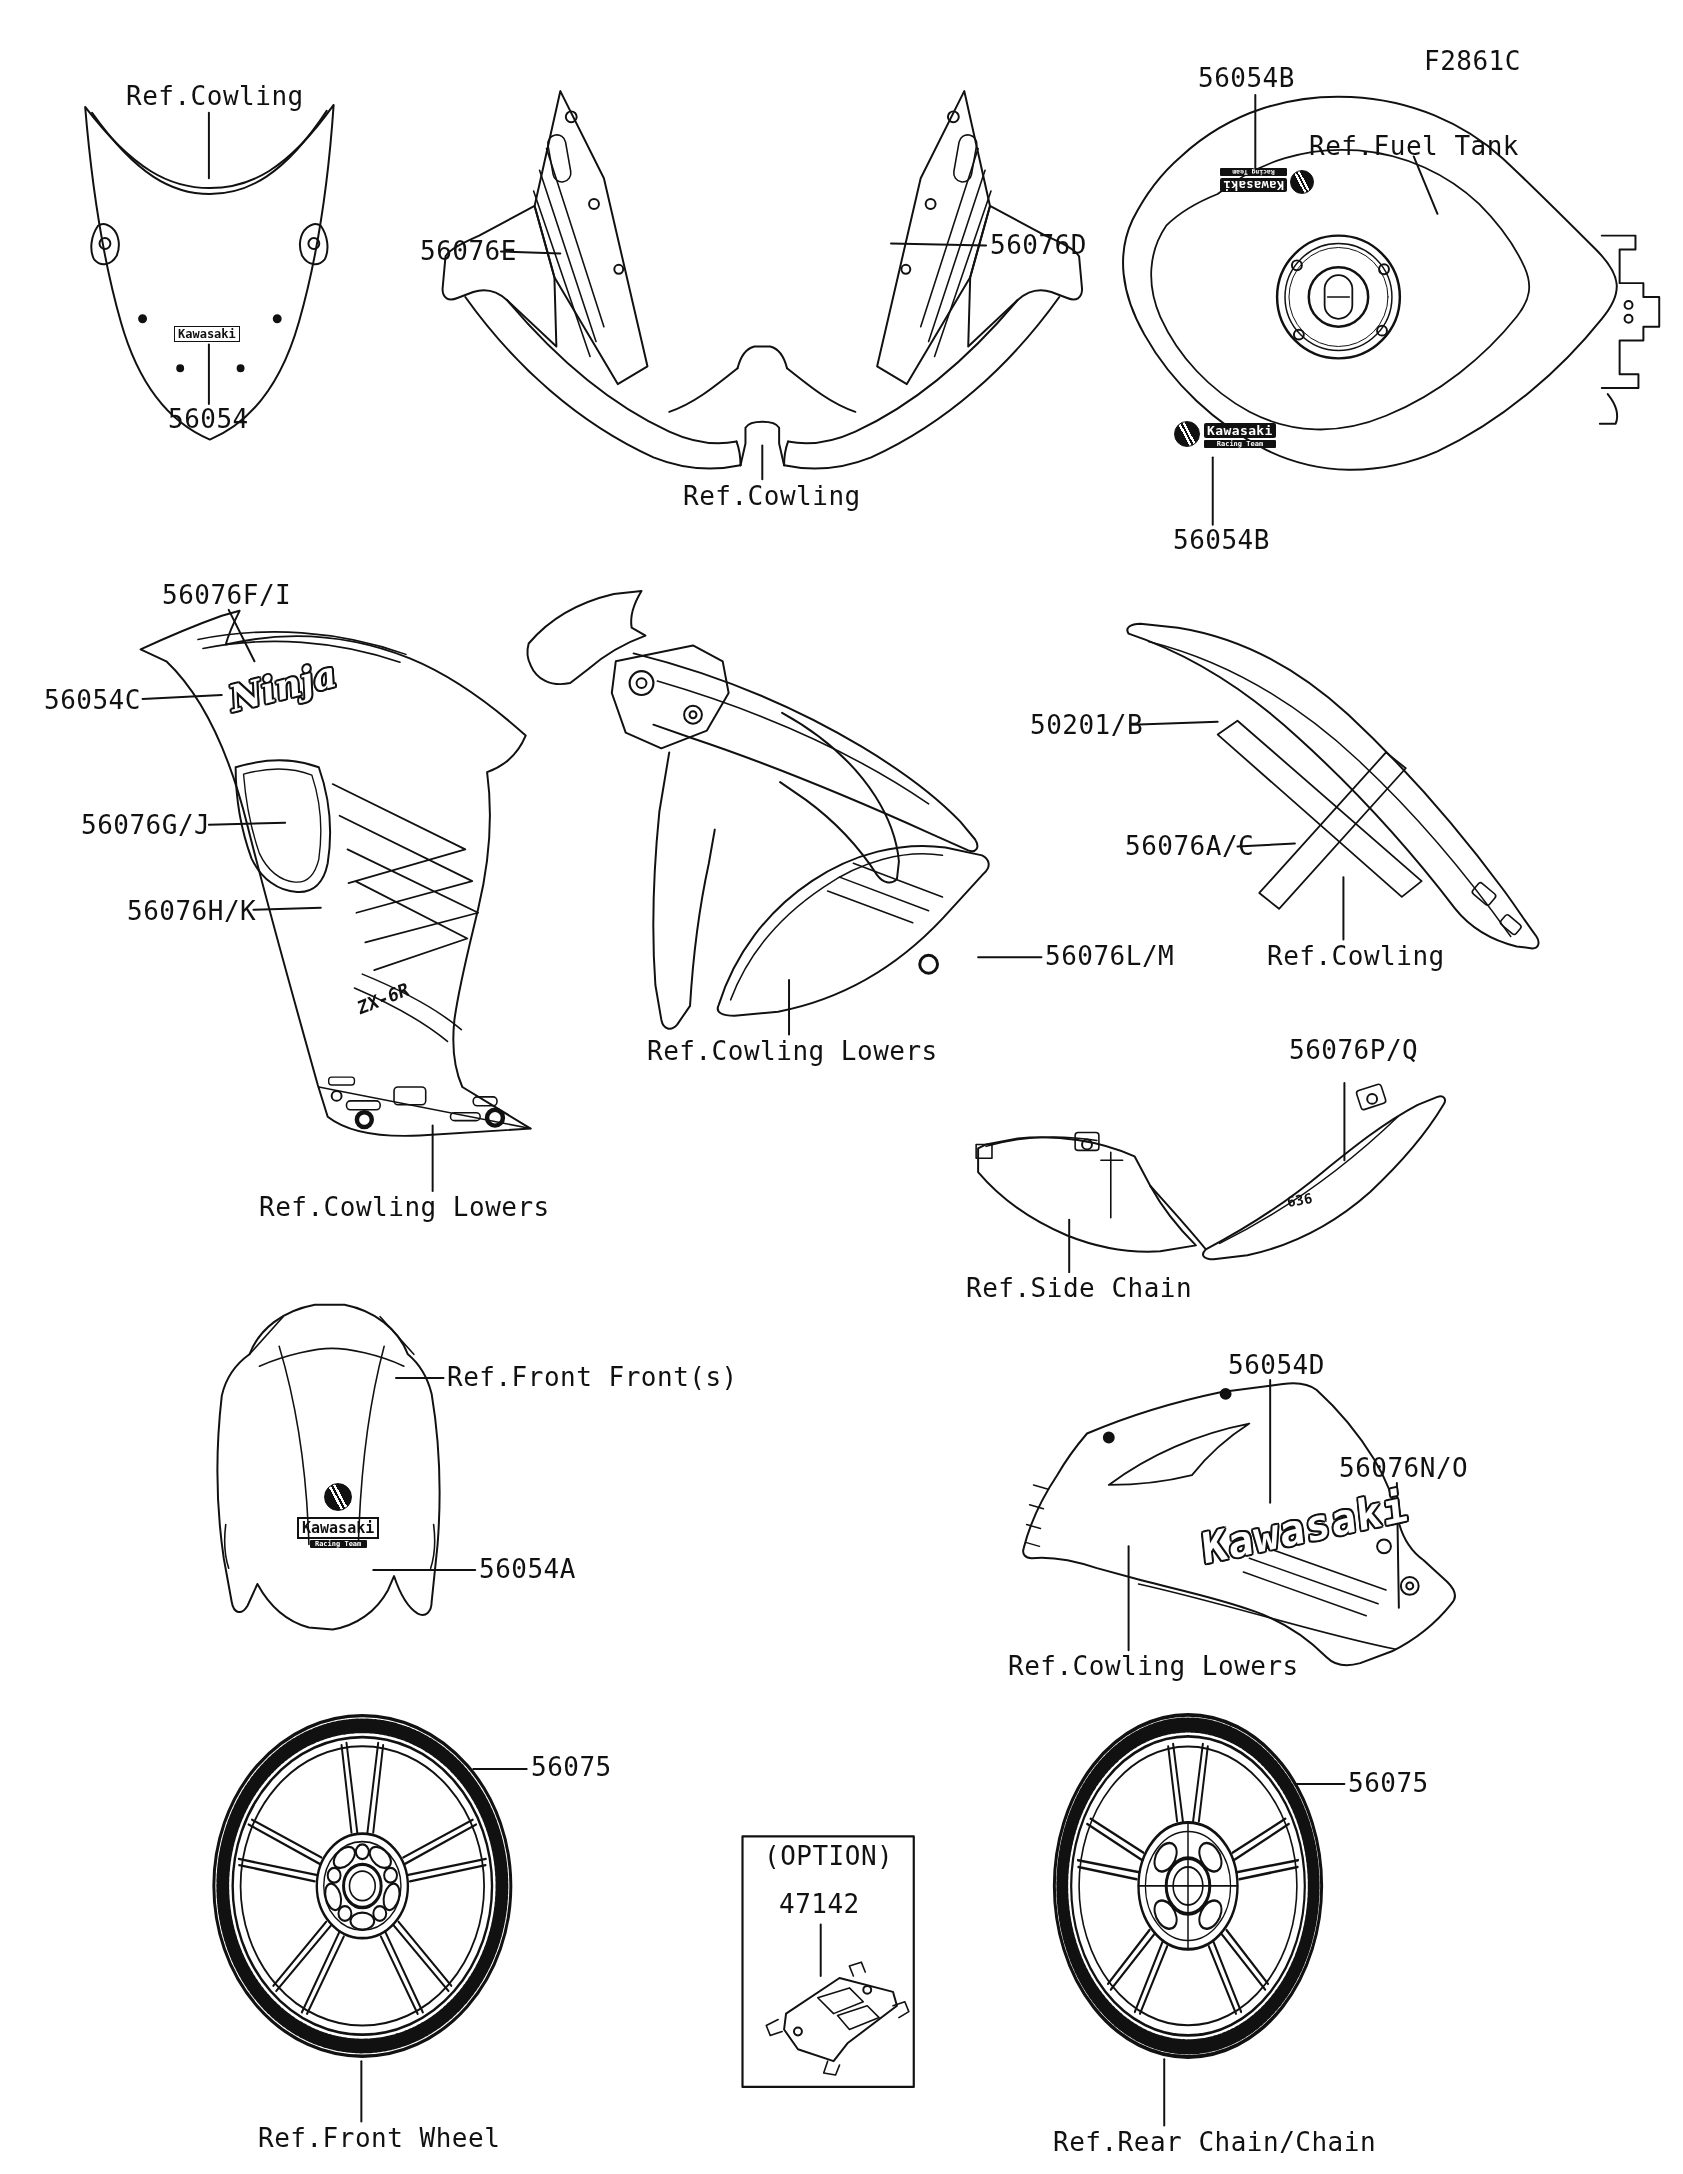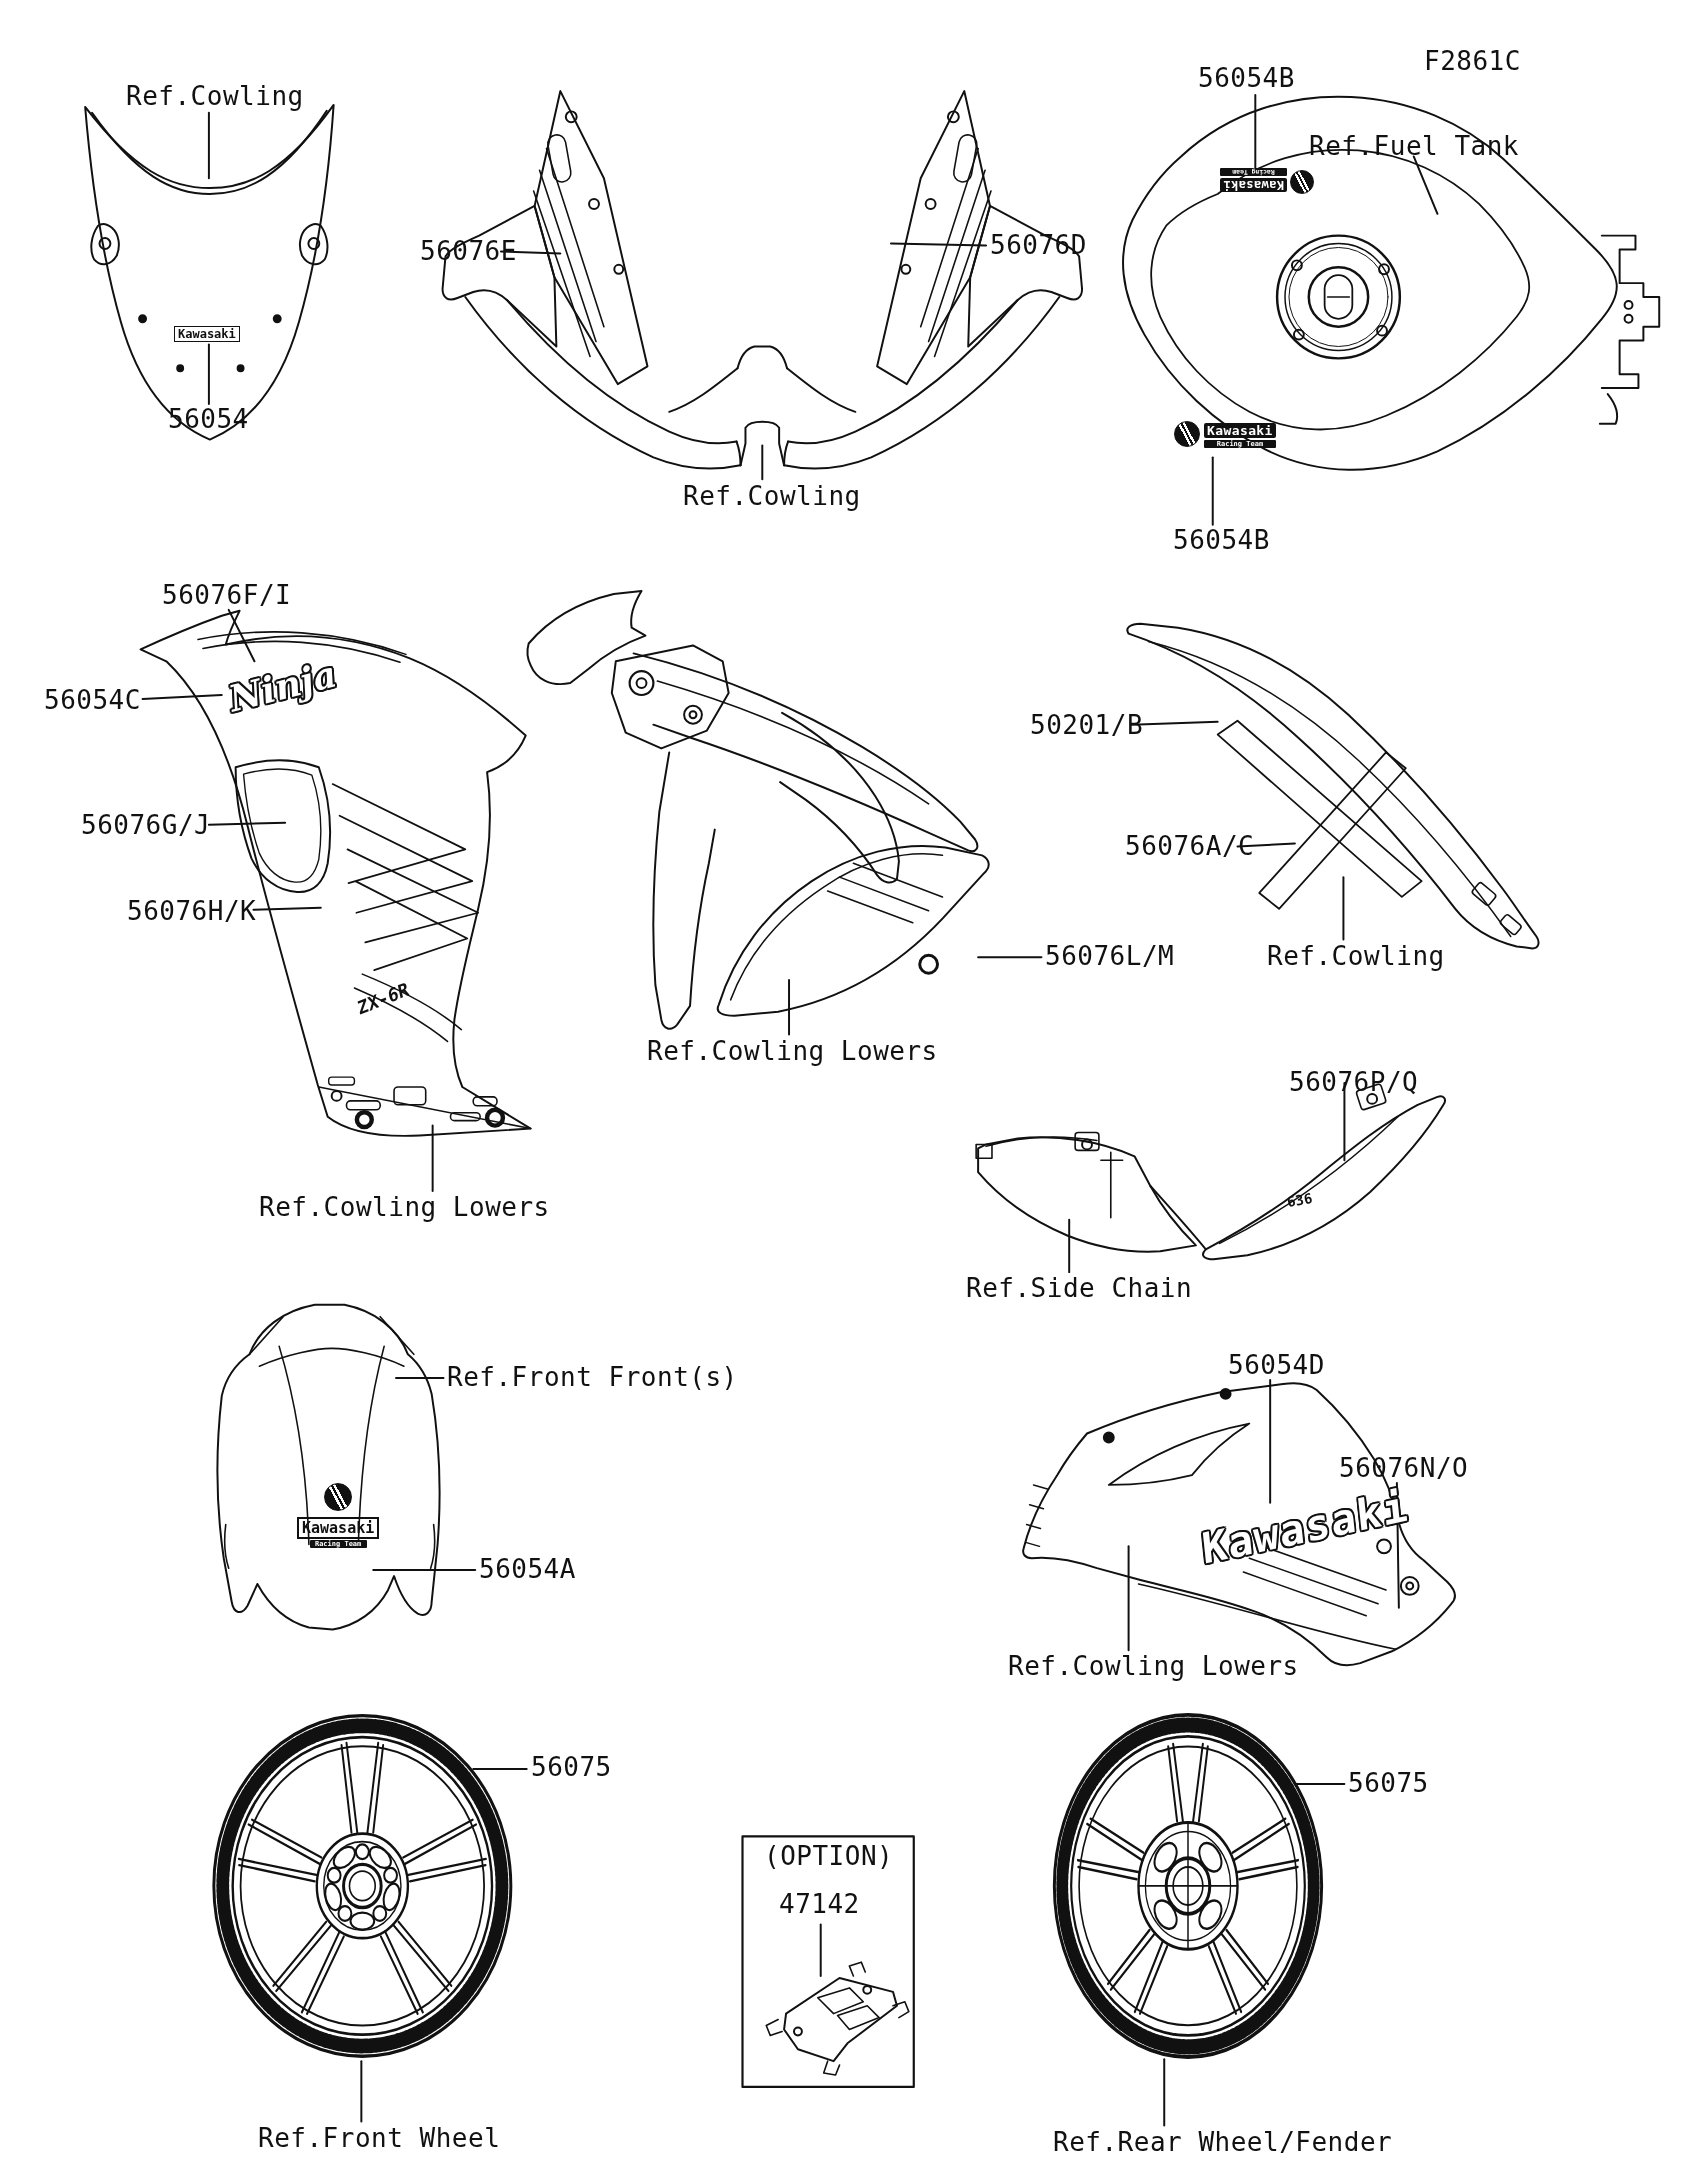--- a/index.html
+++ b/index.html
@@ -281,33 +281,33 @@
   <div class="lbl" style="left:162px;top:582px">56076F/I</div>
   <div class="lbl" style="left:44px;top:687px">56054C</div>
   <div class="lbl" style="left:81px;top:812px">56076G/J</div>
   <div class="lbl" style="left:127px;top:898px">56076H/K</div>
   <div class="lbl" style="left:259px;top:1194px">Ref.Cowling Lowers</div>
   <div class="lbl" style="left:1045px;top:943px">56076L/M</div>
   <div class="lbl" style="left:647px;top:1038px">Ref.Cowling Lowers</div>
   <div class="lbl" style="left:1030px;top:712px">50201/B</div>
   <div class="lbl" style="left:1125px;top:833px">56076A/C</div>
   <div class="lbl" style="left:1267px;top:943px">Ref.Cowling</div>
-  <div class="lbl" style="left:1289px;top:1069px">56076P/Q</div>
+  <div class="lbl" style="left:1289px;top:1037px">56076P/Q</div>
   <div class="lbl" style="left:966px;top:1275px">Ref.Side Chain</div>
   <div class="lbl" style="left:447px;top:1364px">Ref.Front Front(s)</div>
   <div class="lbl" style="left:479px;top:1556px">56054A</div>
   <div class="lbl" style="left:1228px;top:1352px">56054D</div>
   <div class="lbl" style="left:1339px;top:1455px">56076N/O</div>
   <div class="lbl" style="left:1008px;top:1653px">Ref.Cowling Lowers</div>
   <div class="lbl" style="left:531px;top:1754px">56075</div>
   <div class="lbl" style="left:258px;top:2125px">Ref.Front Wheel</div>
   <div class="lbl" style="left:764px;top:1843px">(OPTION)</div>
   <div class="lbl" style="left:779px;top:1891px">47142</div>
   <div class="lbl" style="left:1348px;top:1770px">56075</div>
-  <div class="lbl" style="left:1053px;top:2129px">Ref.Rear Wheel/Fender</div>
+  <div class="lbl" style="left:1053px;top:2129px">Ref.Rear Chain/Chain</div>
 
   <div class="decal kx-box" style="left:174px;top:326px;font-size:12px;border-width:1.5px">Kawasaki</div>
 
   <div class="decal" style="left:1220px;top:168px;transform:rotate(180deg);display:flex;align-items:center;gap:3px">
     <span class="river-mark" style="width:22px;height:22px"></span>
     <span>
       <span class="logo-box" style="font-size:12px">Kawasaki</span>
       <span class="logo-sub" style="font-size:6.4px">Racing Team</span>
     </span>
   </div>

